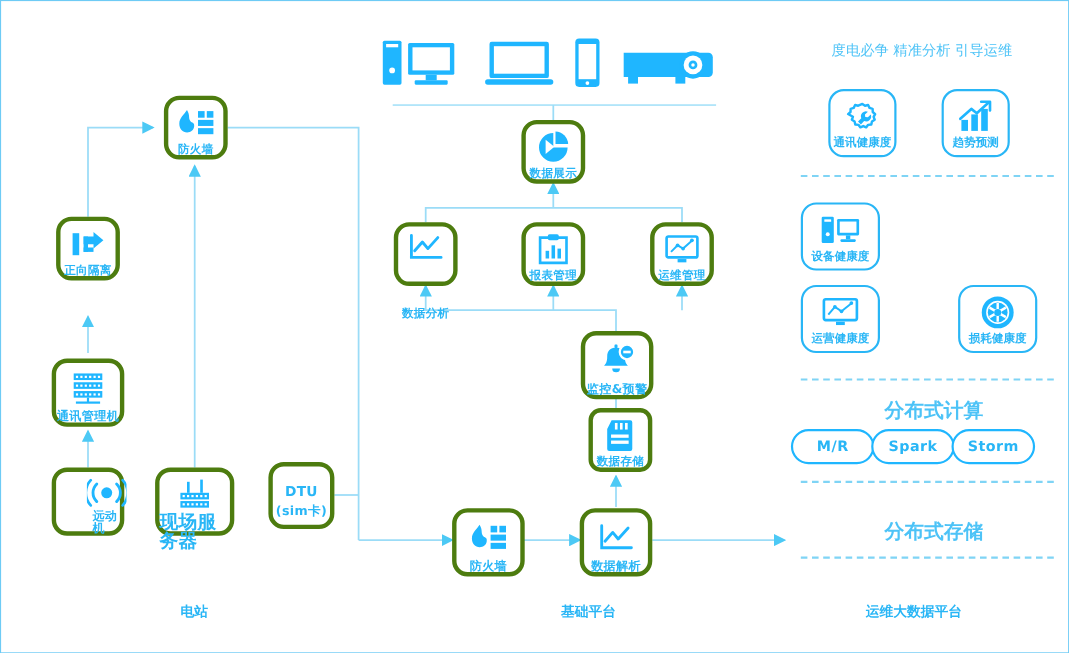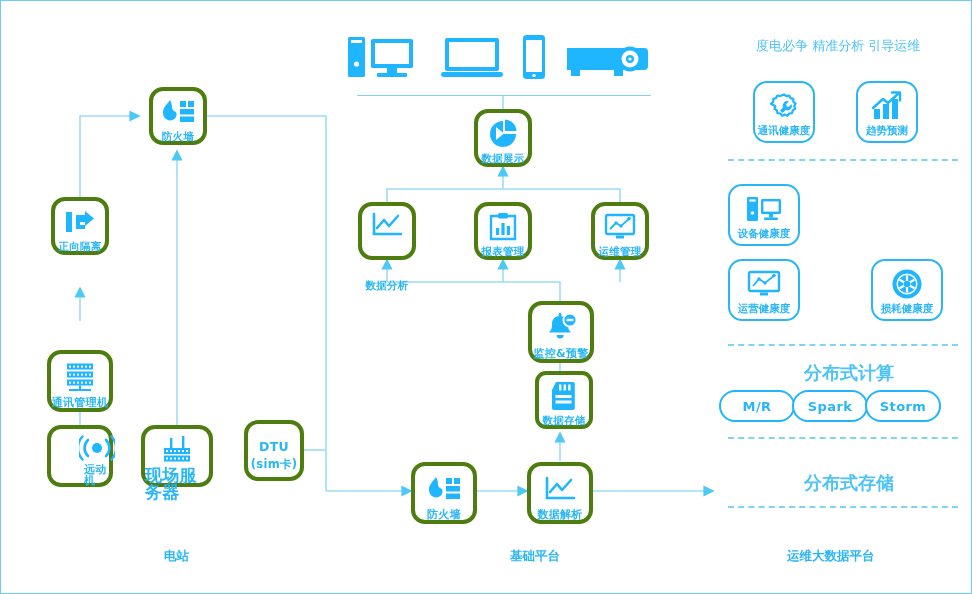--- a/index.html
+++ b/index.html
@@ -111,21 +111,21 @@
       <svg width="32" height="26" viewBox="0 0 32 26">
         <rect x="2" y="3" width="6" height="20" fill="#1fb6ff"></rect>
         <path d="M12 6h9v-4l9 7.5-9 7.5v-4h-9z" fill="#1fb6ff"></path>
         <rect x="12" y="6" width="4" height="14" fill="#1fb6ff"></rect>
         <rect x="12" y="16" width="9" height="4" fill="#1fb6ff"></rect>
       </svg>
     </div>
     <div class="lbl">正向隔离</div>
   </div>
 
-  <div class="node n66" style="left:46px;top:325px;margin-top:24px;">
+  <div class="node n66" style="left:46px;top:325px;">
     <div class="ic">
       <svg width="34" height="30" viewBox="0 0 34 30">
         <rect x="4" y="1.5" width="26" height="6" fill="#1fb6ff"></rect>
         <rect x="4" y="9.5" width="26" height="6" fill="#1fb6ff"></rect>
         <rect x="4" y="17.5" width="26" height="6" fill="#1fb6ff"></rect>
         <rect x="16" y="23.5" width="2" height="4" fill="#1fb6ff"></rect>
         <rect x="6" y="27" width="22" height="2" fill="#1fb6ff"></rect>
         <g fill="#fff">
             <rect x="6" y="3.6" width="2" height="2"></rect>
             <rect x="10" y="3.6" width="2" height="2"></rect>

